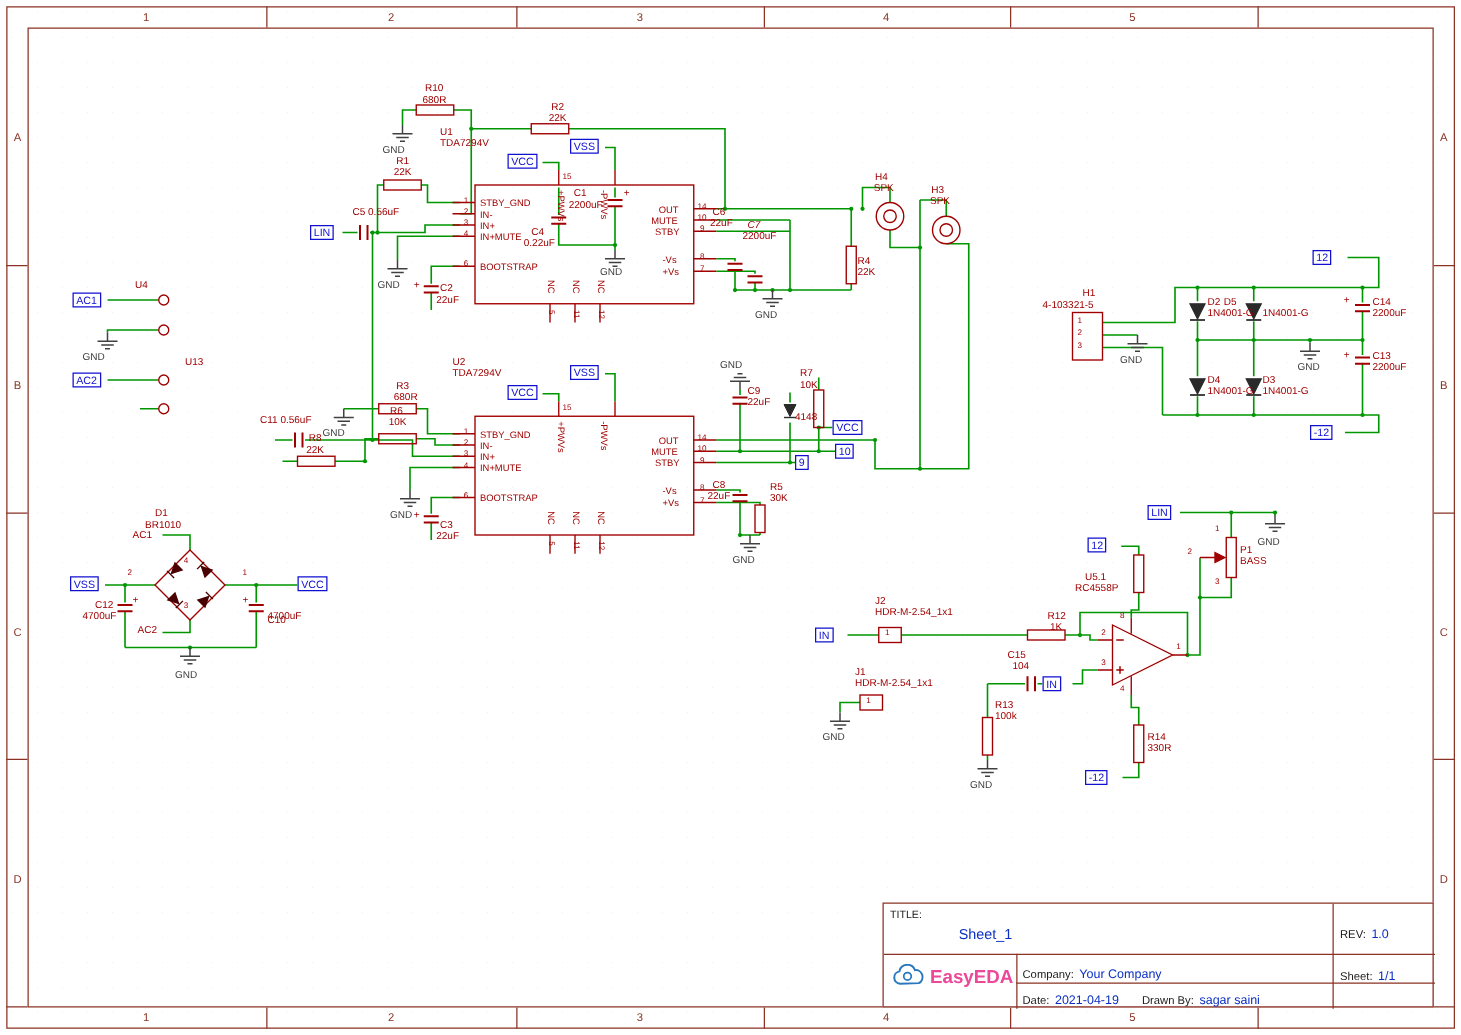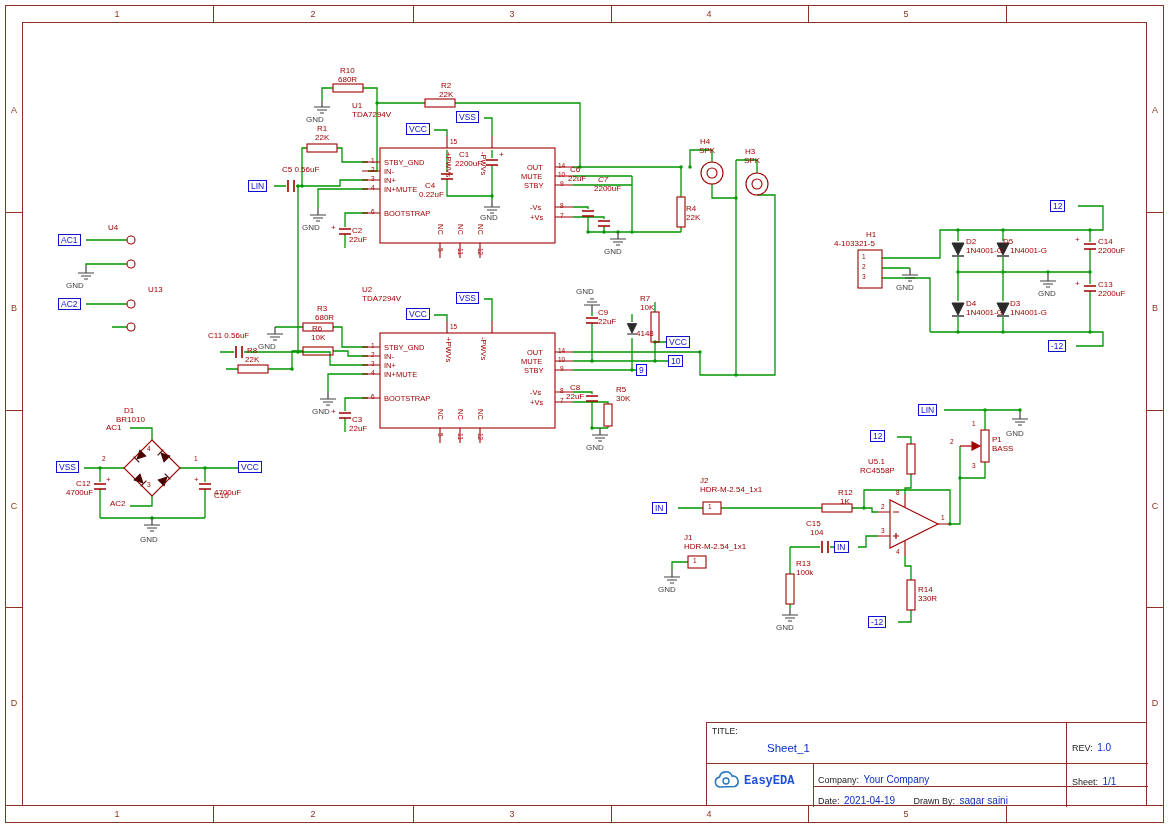--- a/index.html
+++ b/index.html
@@ -27,21 +27,21 @@
   .tb-line.h{height:1px;}
   .tb-k{color:#1b1b1b;font-size:9px;}
   .tb-v{color:#0b2fc4;font-size:10px;}
   .tb-title-label{position:absolute;left:5px;top:3px;color:#1b1b1b;font-size:8.5px;}
   .tb-title{position:absolute;left:60px;top:19px;color:#0b2fc4;font-size:11.5px;}
   .tb-rev{position:absolute;left:365px;top:14px;}
   .tb-company{position:absolute;left:111px;top:46px;}
   .tb-sheet{position:absolute;left:365px;top:48px;}
   .tb-date{position:absolute;left:111px;top:67px;}
   .tb-logo{position:absolute;left:6px;top:48px;display:flex;align-items:center;gap:3px;}
-  .tb-logo-text{color:#1d4ed8;font-size:12px;font-weight:bold;font-family:Liberation Mono, monospace;}
+  .tb-logo-text{color:#ec4899;font-size:15px;font-weight:bold;}
 </style>
 </head>
 <body>
 
 <div id="stage">
 
 <svg id="schematic" width="1169" height="828" viewBox="0 0 1169 828">
   <defs>
     <g id="gnd" stroke="#404040" stroke-width="1.2" fill="none">
       <path d="M0,0 V7 M-8,7 H8 M-5,10 H5 M-2,13 H2"></path>
@@ -383,21 +383,21 @@
       <div class="lbl k-r" style="left: 110px; top: 500px;">AC2</div>
       <div class="lbl k-g" style="left: 140px; top: 536px;">GND</div>
       <div class="lbl k-n" style="left: 1050px; top: 200px;">12</div>
       <div class="lbl k-r" style="left: 866px; top: 231px;">H1</div>
       <div class="lbl k-r" style="left: 834px; top: 240px; text-align: right;">4-103321-5</div>
       <div class="lbl k-p" style="left: 862px; top: 254px;">1</div>
       <div class="lbl k-p" style="left: 862px; top: 264px;">2</div>
       <div class="lbl k-p" style="left: 862px; top: 274px;">3</div>
       <div class="lbl k-r" style="left: 966px; top: 238px;">D2</div>
       <div class="lbl k-r" style="left: 966px; top: 247px;">1N4001-G</div>
-      <div class="lbl k-r" style="left: 1003px; top: 238px;">D5</div>
+      <div class="lbl k-r" style="left: 979px; top: 238px;">D5</div>
       <div class="lbl k-r" style="left: 1010px; top: 247px;">1N4001-G</div>
       <div class="lbl k-r" style="left: 1075px; top: 236px;">+</div>
       <div class="lbl k-r" style="left: 1098px; top: 238px;">C14</div>
       <div class="lbl k-r" style="left: 1098px; top: 247px;">2200uF</div>
       <div class="lbl k-g" style="left: 896px; top: 284px;">GND</div>
       <div class="lbl k-g" style="left: 1038px; top: 290px;">GND</div>
       <div class="lbl k-r" style="left: 1075px; top: 280px;">+</div>
       <div class="lbl k-r" style="left: 1098px; top: 281px;">C13</div>
       <div class="lbl k-r" style="left: 1098px; top: 290px;">2200uF</div>
       <div class="lbl k-r" style="left: 966px; top: 300px;">D4</div>

